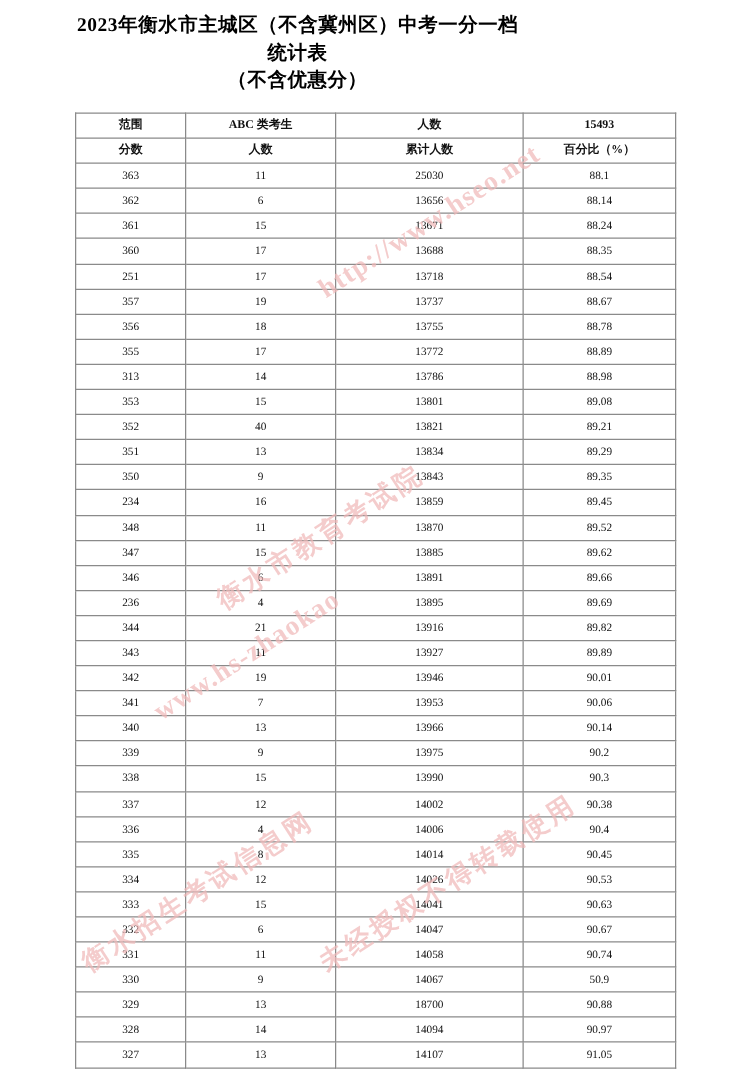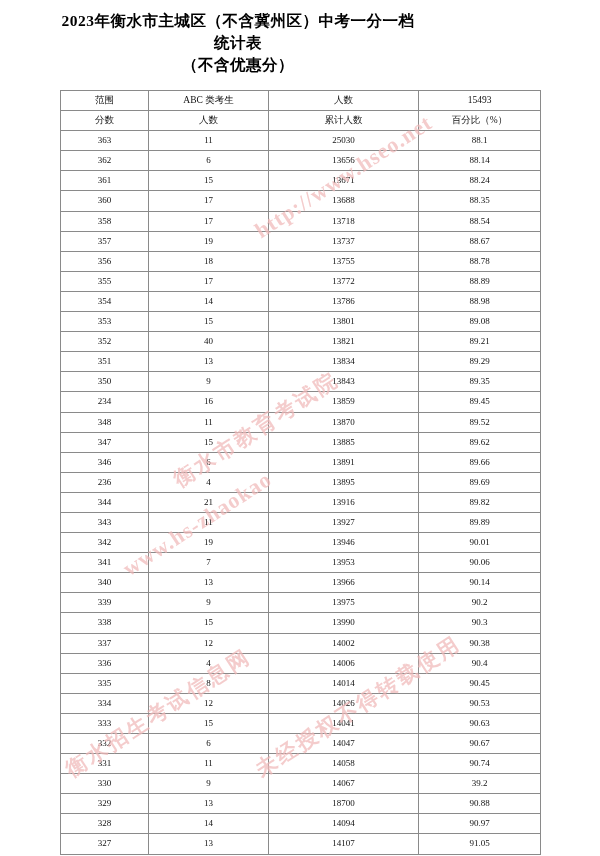--- a/index.html
+++ b/index.html
@@ -46,21 +46,21 @@
     font-size: 9px;
     font-family: "Liberation Serif", serif;
     color: #111;
     height: 19.1px;
     line-height: 19.1px;
     padding: 0;
     overflow: hidden;
     white-space: nowrap;
   }
   table.grid th {
-    font-weight: normal;
+    font-weight: bold;
     font-size: 9.5px;
   }
   .col1 { width: 88px; }
   .col2 { width: 120px; }
   .col3 { width: 150px; }
   .col4 { width: 122px; }
 
   
   .wm-layer {
     position: absolute;
@@ -163,21 +163,21 @@
           <td>13671</td>
           <td>88.24</td>
         </tr>
         <tr>
           <td>360</td>
           <td>17</td>
           <td>13688</td>
           <td>88.35</td>
         </tr>
         <tr>
-          <td>358</td>
+          <td>251</td>
           <td>17</td>
           <td>13718</td>
           <td>88.54</td>
         </tr>
         <tr>
           <td>357</td>
           <td>19</td>
           <td>13737</td>
           <td>88.67</td>
         </tr>
@@ -187,21 +187,21 @@
           <td>13755</td>
           <td>88.78</td>
         </tr>
         <tr>
           <td>355</td>
           <td>17</td>
           <td>13772</td>
           <td>88.89</td>
         </tr>
         <tr>
-          <td>354</td>
+          <td>313</td>
           <td>14</td>
           <td>13786</td>
           <td>88.98</td>
         </tr>
         <tr>
           <td>353</td>
           <td>15</td>
           <td>13801</td>
           <td>89.08</td>
         </tr>
@@ -334,21 +334,21 @@
         <tr>
           <td>331</td>
           <td>11</td>
           <td>14058</td>
           <td>90.74</td>
         </tr>
         <tr>
           <td>330</td>
           <td>9</td>
           <td>14067</td>
-          <td>39.2</td>
+          <td>50.9</td>
         </tr>
         <tr>
           <td>329</td>
           <td>13</td>
           <td>18700</td>
           <td>90.88</td>
         </tr>
         <tr>
           <td>328</td>
           <td>14</td>

